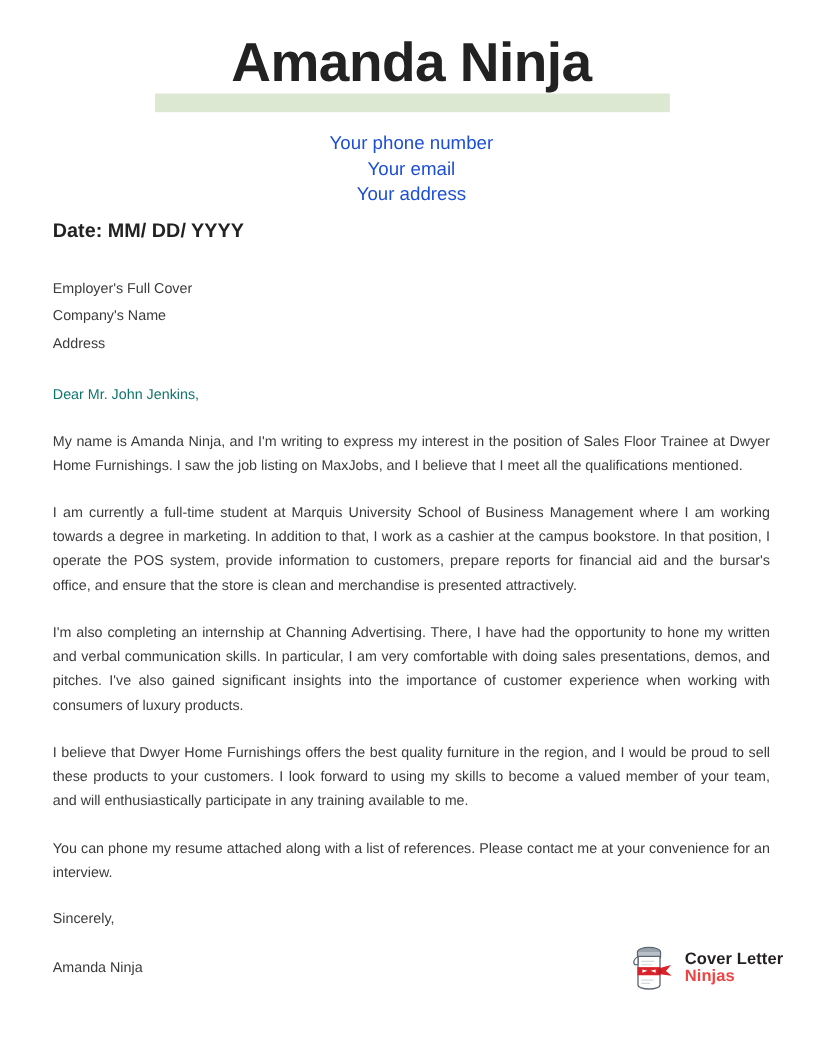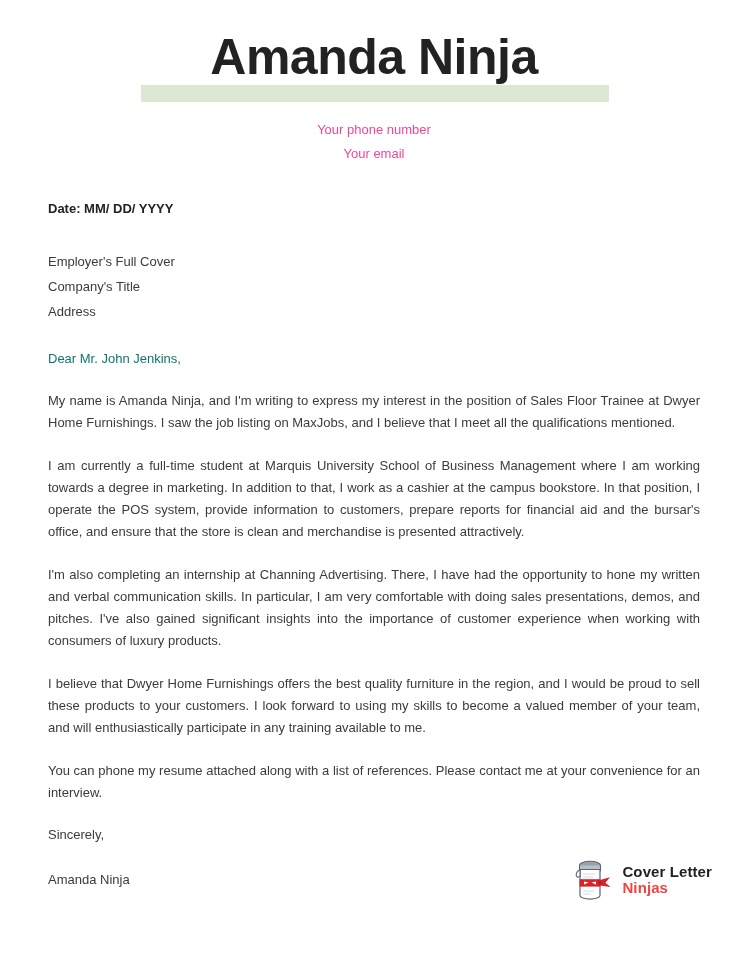--- a/index.html
+++ b/index.html
@@ -53,34 +53,34 @@
     letter-spacing: -0.5px;
     color: #222222;
     font-family: "Liberation Sans", sans-serif;
   }
 
   .contact {
     margin-top: 14px;
     text-align: center;
   }
   .contact-line {
-    font-size: 13px;
+    font-size: 17px;
     line-height: 23.5px;
-    color: #ec4899;
+    color: #1d4ed8;
   }
 
   
   .body-area {
     position: absolute;
     left: 48px;
     top: 200px;
     width: 652px;
   }
   .date-line {
-    font-size: 13px;
+    font-size: 18px;
     font-weight: bold;
     color: #222222;
     line-height: 18px;
     margin-bottom: 32px;
   }
   .recipient {
     margin-bottom: 26px;
   }
   .recipient-line {
     font-size: 13px;
@@ -153,30 +153,31 @@
 
   <div class="header">
     <div class="name-wrap">
       <div class="name-band"></div>
       <h1 class="name-title">Amanda Ninja</h1>
     </div>
 
     <div class="contact">
       <div class="contact-line">Your phone number</div>
       <div class="contact-line">Your email</div>
+      <div class="contact-line">Your address</div>
     </div>
   </div>
 
   <div class="body-area">
 
     <div class="date-line">Date: MM/ DD/ YYYY</div>
 
     <div class="recipient">
       <div class="recipient-line">Employer's Full Cover</div>
-      <div class="recipient-line">Company's Title</div>
+      <div class="recipient-line">Company's Name</div>
       <div class="recipient-line">Address</div>
     </div>
 
     <div class="salutation">Dear Mr. John Jenkins,</div>
 
     <p class="para">My name is Amanda Ninja, and I'm writing to express my interest in the position of Sales Floor Trainee at Dwyer Home Furnishings. I saw the job listing on MaxJobs, and I believe that I meet all the qualifications mentioned.</p>
     <p class="para">I am currently a full-time student at Marquis University School of Business Management where I am working towards a degree in marketing. In addition to that, I work as a cashier at the campus bookstore. In that position, I operate the POS system, provide information to customers, prepare reports for financial aid and the bursar's office, and ensure that the store is clean and merchandise is presented attractively.</p>
     <p class="para">I'm also completing an internship at Channing Advertising. There, I have had the opportunity to hone my written and verbal communication skills. In particular, I am very comfortable with doing sales presentations, demos, and pitches. I've also gained significant insights into the importance of customer experience when working with consumers of luxury products.</p>
     <p class="para">I believe that Dwyer Home Furnishings offers the best quality furniture in the region, and I would be proud to sell these products to your customers. I look forward to using my skills to become a valued member of your team, and will enthusiastically participate in any training available to me.</p>
     <p class="para">You can phone my resume attached along with a list of references. Please contact me at your convenience for an interview.</p>

